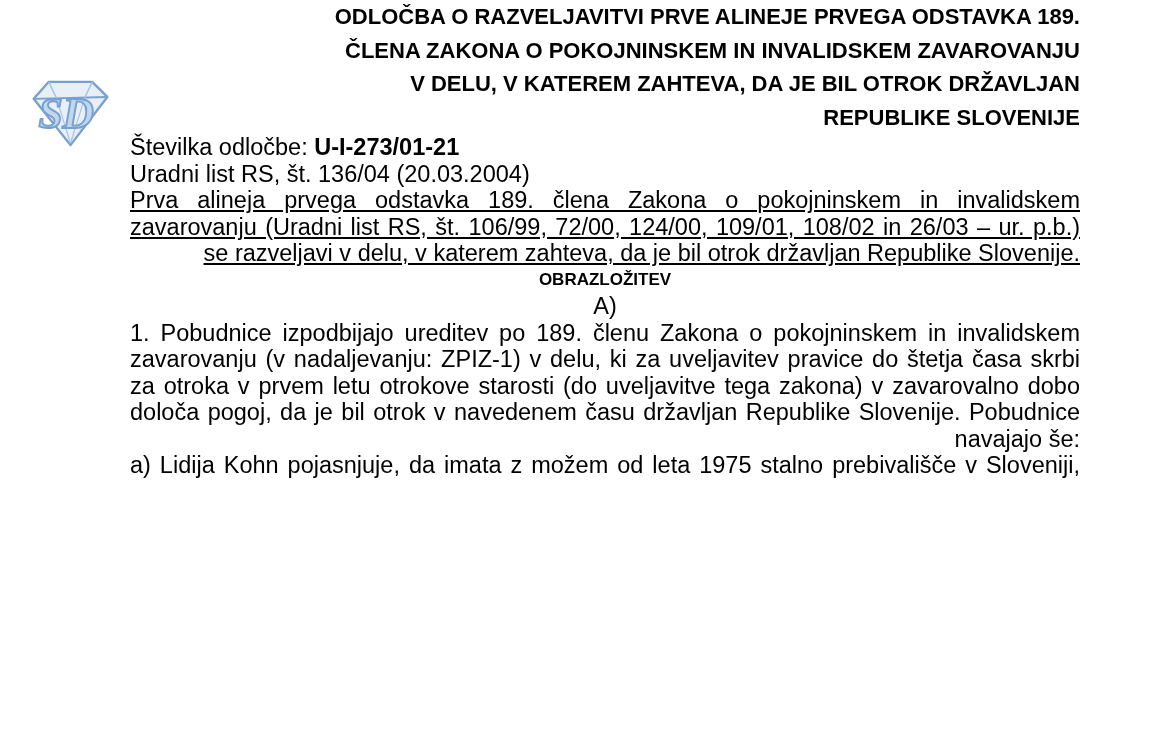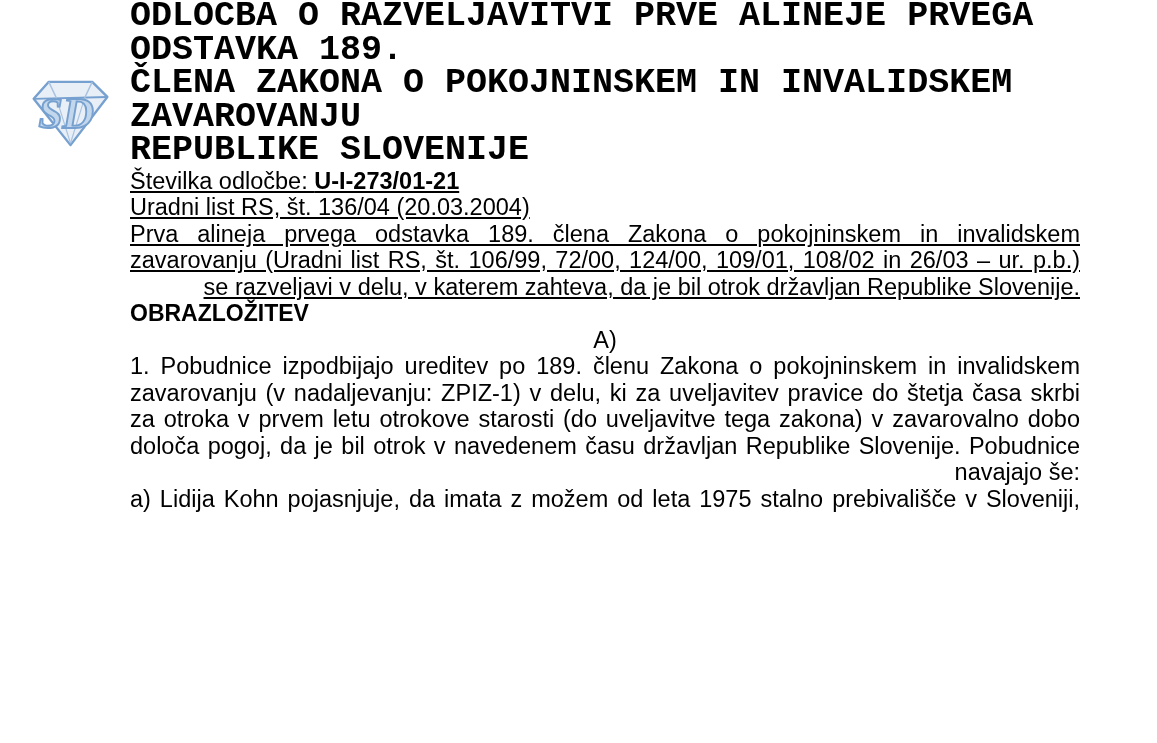--- a/index.html
+++ b/index.html
@@ -26,41 +26,41 @@
     position: absolute;
     left: 130px;
     top: 0;
     width: 950px;
   }
 
   .content div, .content p { margin: 0; padding: 0; }
 
   .doc-title {
     padding-top: 122px;
-    font-size: 35px;
+    font-size: 22px;
     line-height: 33.5px;
     font-weight: bold;
-    text-align: left;
-    font-family: Liberation Mono, monospace;
+    text-align: right;
   }
 
   .body-text { font-size: 23.5px; line-height: 26.5px; }
 
   .meta-number   { margin-top: 15px; }
   .meta-gazette  { margin-top: 27px; }
-  .meta-underline { text-decoration: underline; }
+  .meta-underline { }
   .meta-number b { font-weight: bold; }
 
   .operative { margin-top: 54px; text-decoration: underline; }
 
   .reason-heading {
     margin-top: 21px;
-    font-size: 23px;
+    font-size: 17px;
     line-height: 26.5px;
     font-weight: bold;
+    text-align: center;
   }
 
   .reason-section {
     margin-top: 26.5px;
     font-size: 23.5px;
     line-height: 26.5px;
     text-align: center;
   }
 
   
@@ -81,20 +81,21 @@
     <line x1="30" y1="24" x2="45" y2="72" stroke="#a8c2e0" stroke-width="1.2"></line>
     <line x1="60" y1="24" x2="45" y2="72" stroke="#a8c2e0" stroke-width="1.2"></line>
     <text x="11" y="56" font-family="'Liberation Serif', serif" font-style="italic" font-weight="bold" font-size="46" fill="#c3d7ec" stroke="#76a0cf" stroke-width="2">SD</text>
   </svg>
 
   <div class="content">
 
     <div class="doc-title">
       <div>ODLOČBA O RAZVELJAVITVI PRVE ALINEJE PRVEGA ODSTAVKA 189.</div>
       <div>ČLENA ZAKONA O POKOJNINSKEM IN INVALIDSKEM ZAVAROVANJU</div>
+      <div>V DELU, V KATEREM ZAHTEVA, DA JE BIL OTROK DRŽAVLJAN</div>
       <div>REPUBLIKE SLOVENIJE</div>
     </div>
 
     <p class="body-text meta-number"><span class="meta-underline"><span>Številka odločbe: </span><b>U-I-273/01-21</b></span></p>
 
     <p class="body-text meta-gazette"><span class="meta-underline">Uradni list RS, št. 136/04 (20.03.2004)</span></p>
 
     <div class="body-text operative">
       <div class="jl">Prva alineja prvega odstavka 189. člena Zakona o pokojninskem in invalidskem</div>
       <div class="jl">zavarovanju (Uradni list RS, št. 106/99, 72/00, 124/00, 109/01, 108/02 in 26/03 – ur. p.b.)</div>

